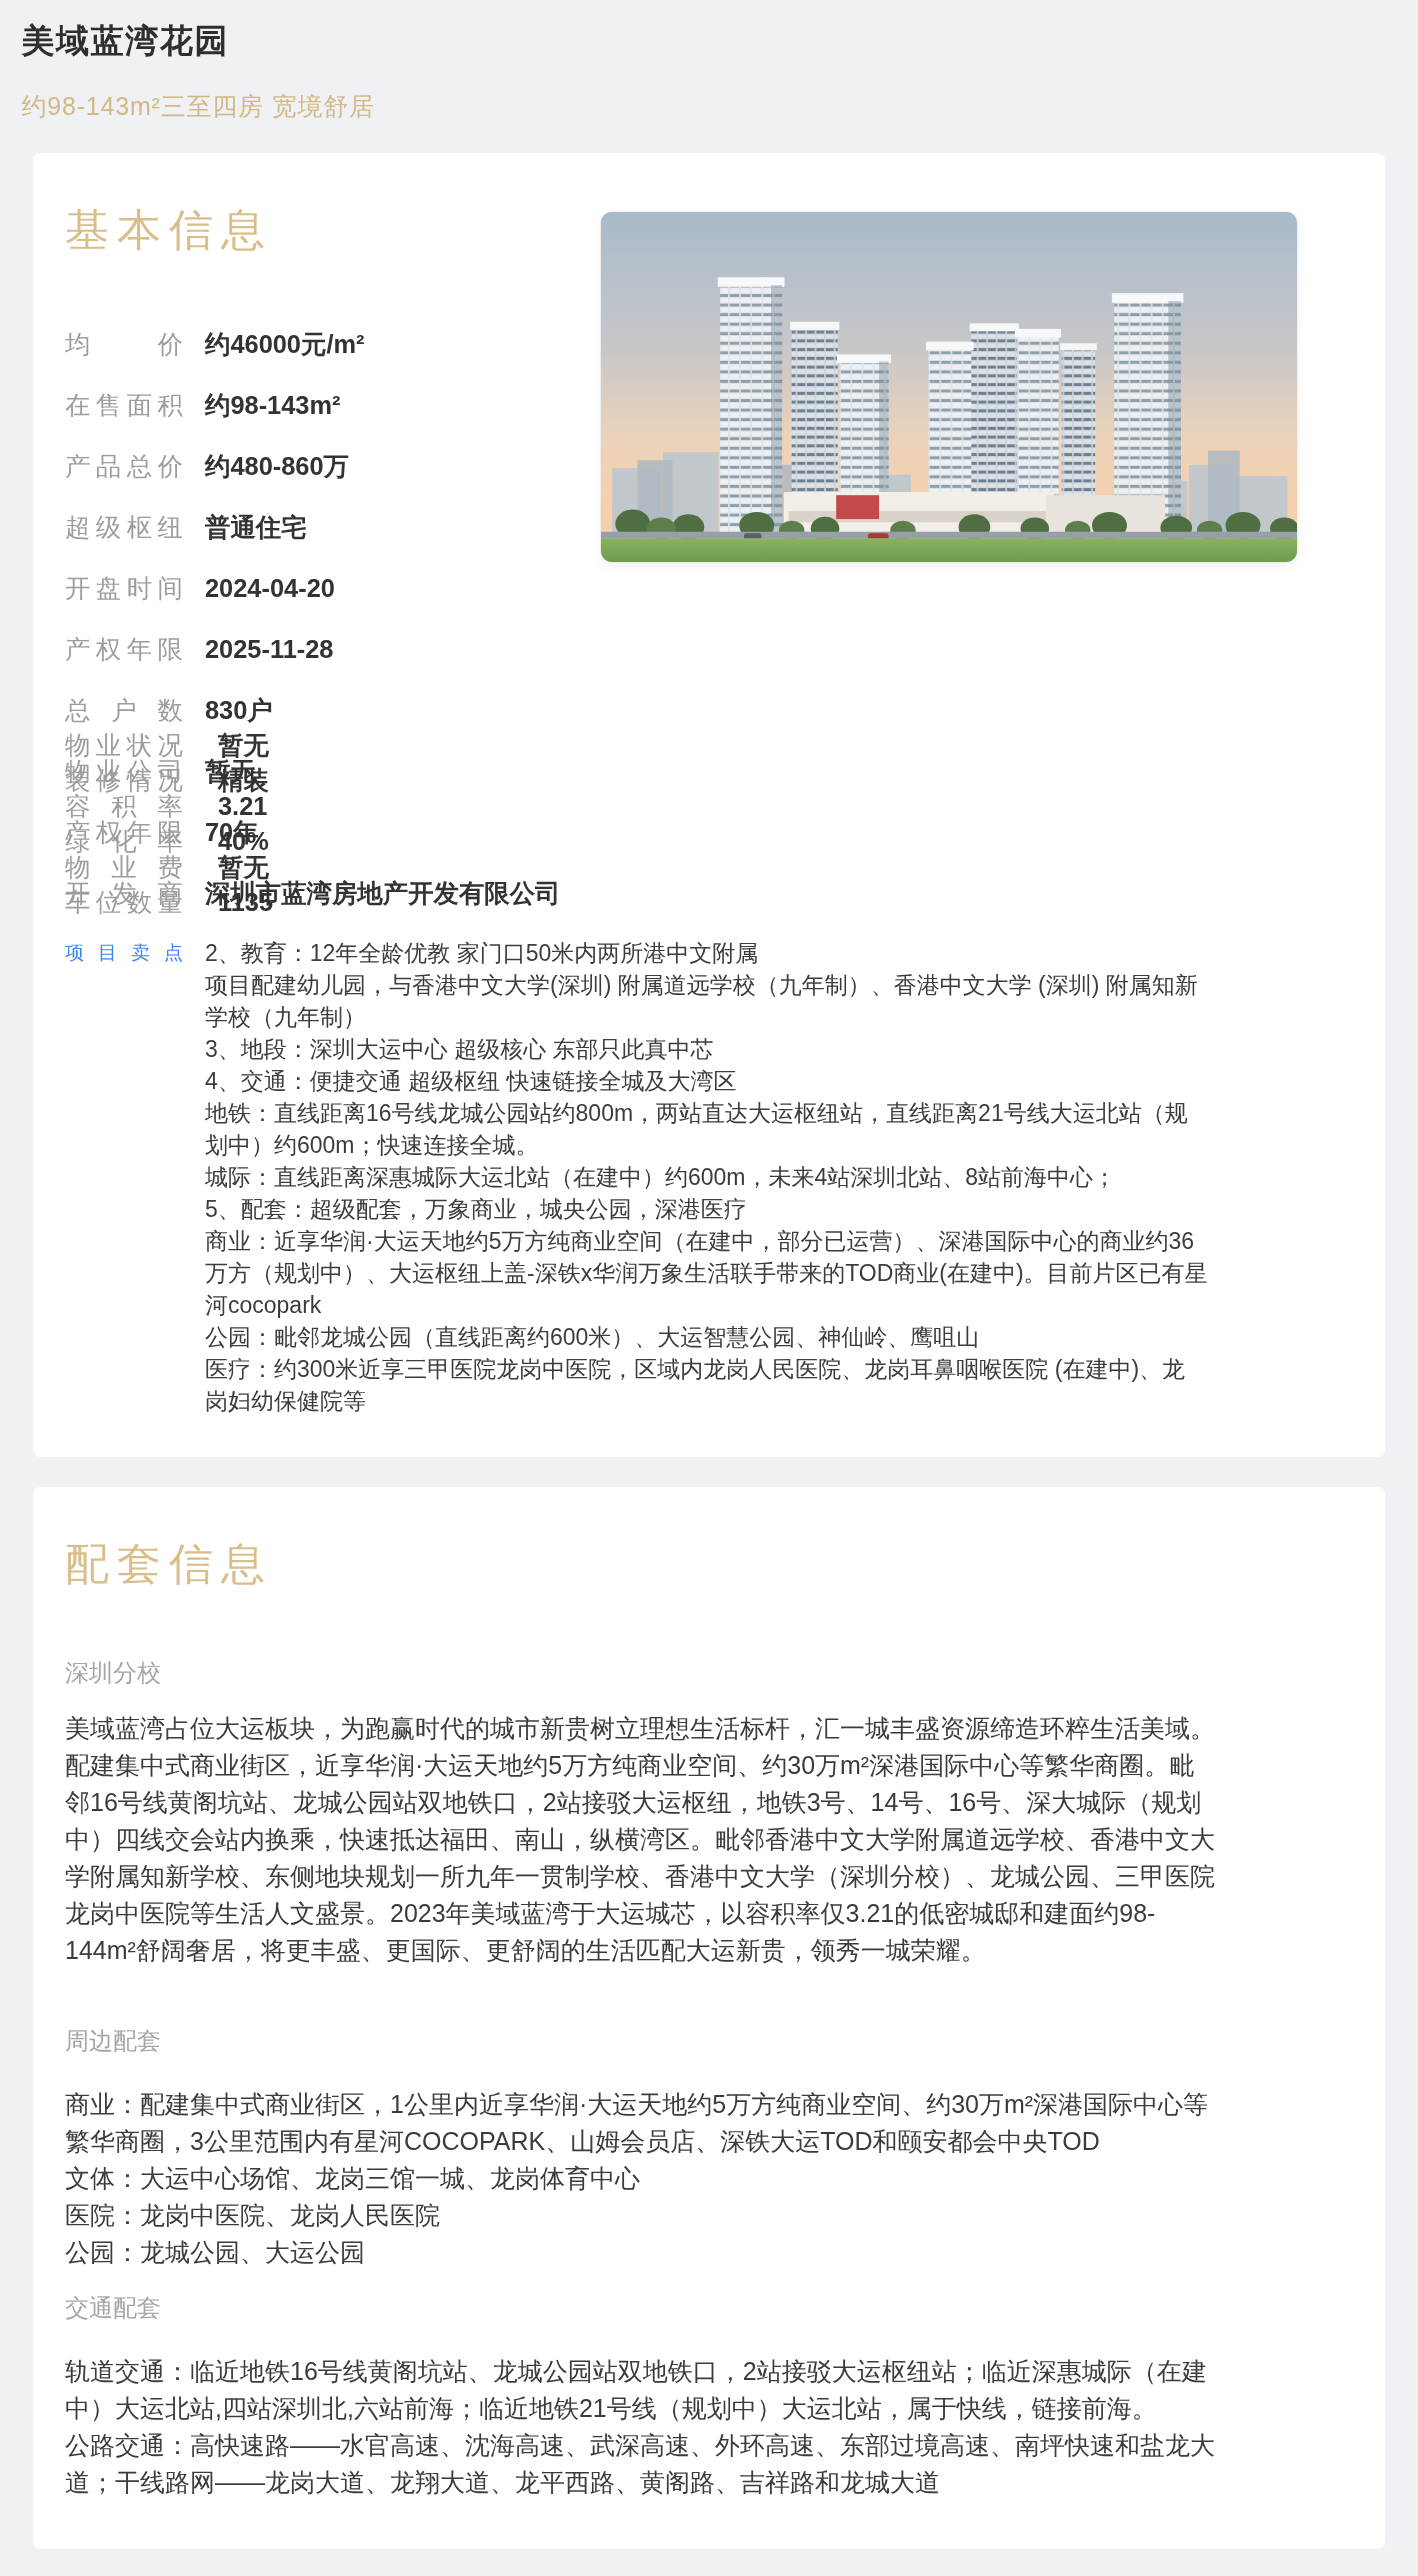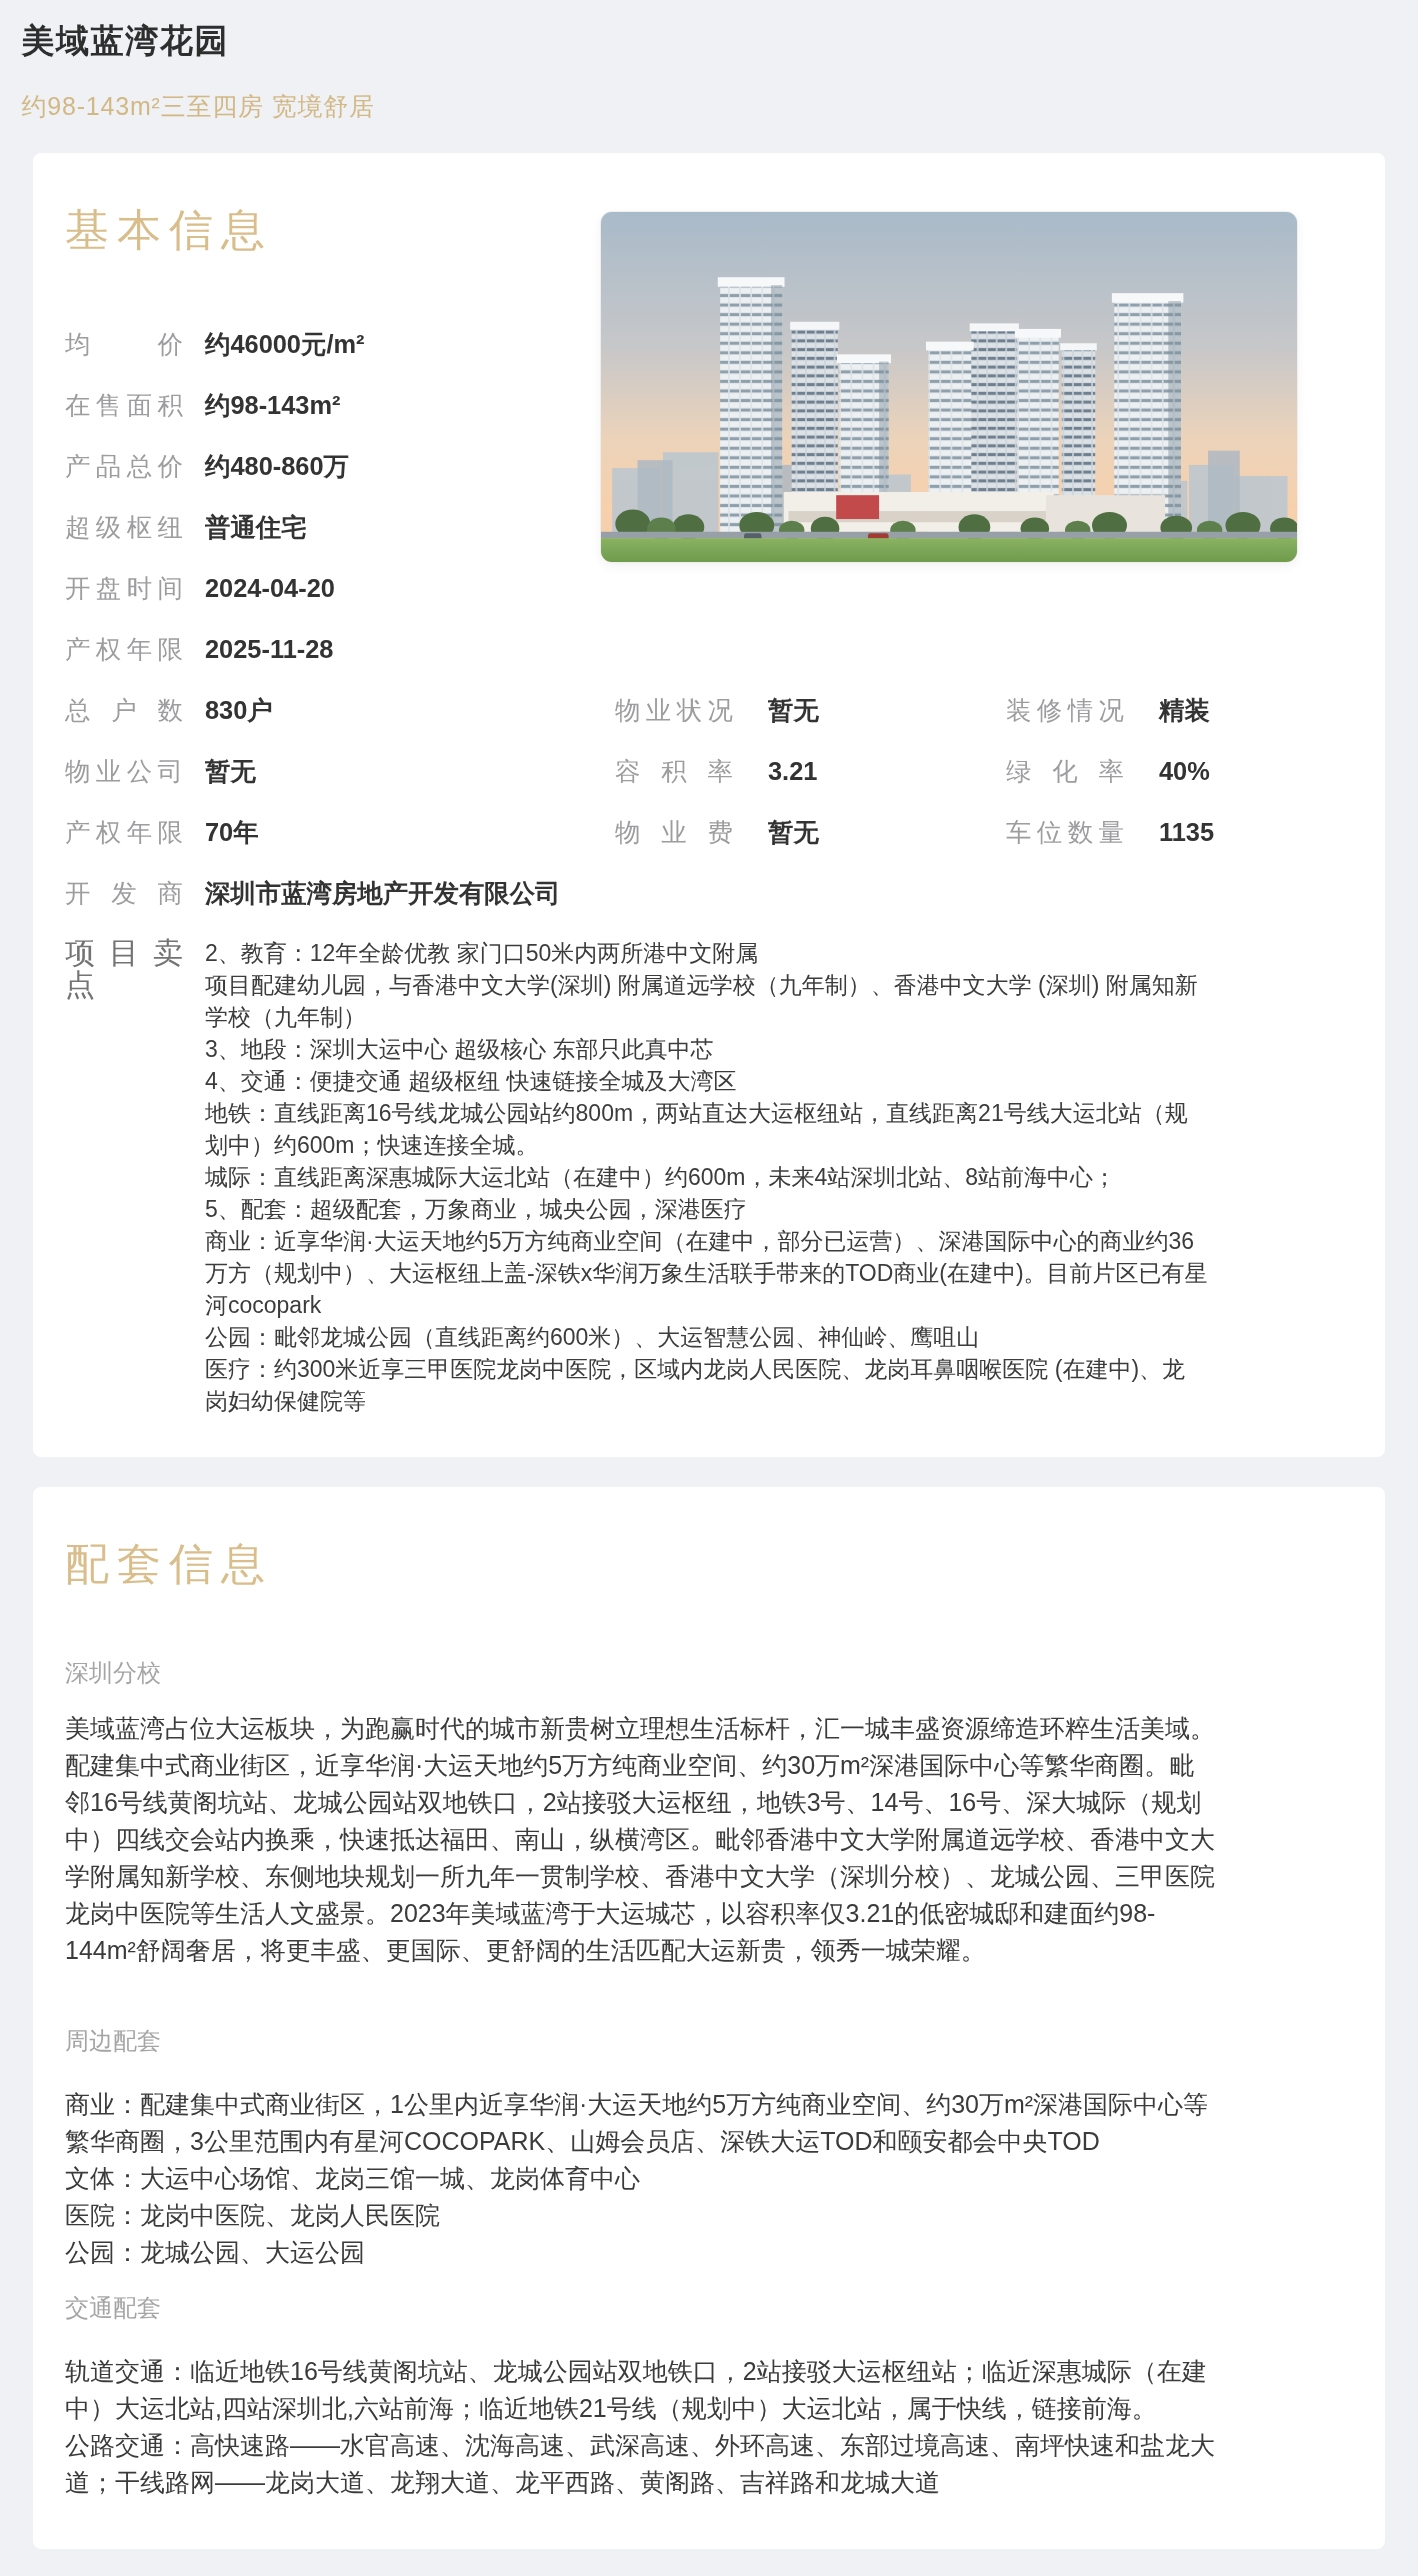--- a/index.html
+++ b/index.html
@@ -22,29 +22,29 @@
   .info-rows { margin-top:72px; }
   .info-row { display:flex; align-items:baseline; margin-bottom:26px; height:35px; }
   .flabel {
     flex:0 0 118px; width:118px;
     font-size:25.4px; color:#9d9da0;
     text-align:justify; text-align-last:justify;
     line-height:35px;
   }
   .fvalue { margin-left:22px; font-size:25.4px; font-weight:700; color:#333; line-height:35px; white-space:nowrap; }
 
-  .grid-row { display:flex; margin-bottom:26px; height:35px; }
+  .grid-row { display:flex; margin-bottom:26px; height:35px;flex-direction:column; }
   .gcell { display:flex; align-items:baseline; }
   .gcell-1 { width:550px; }
   .gcell-2 { width:391px; }
   .gcell-3 { flex:1; }
   .gcell-2 .fvalue, .gcell-3 .fvalue { margin-left:35px; }
 
   .selling { display:flex; margin-top:17.5px; }
-  .sp-label { flex:0 0 118px; width:118px; font-size:30px; color:#737373; text-align:justify; text-align-last:justify; line-height:32px; }
+  .sp-label { flex:0 0 118px; width:118px; font-size:19px; color:#3b82f6; text-align:justify; text-align-last:justify; line-height:32px; }
   .sp-text { margin-left:22px; width:1003px; font-size:23px; line-height:32px; color:#3c3c3c; }
 
   .photo {
     position:absolute; left:568px; top:59px;
     width:696px; height:350px;
     border-radius:11px; overflow:hidden;
     box-shadow:0 0 0 0.8px #ececec, 0 3.2px 11px rgba(0,0,0,0.06);
     background:#dfe3e7;
   }
   .photo svg { display:block; width:100%; height:100%; }

